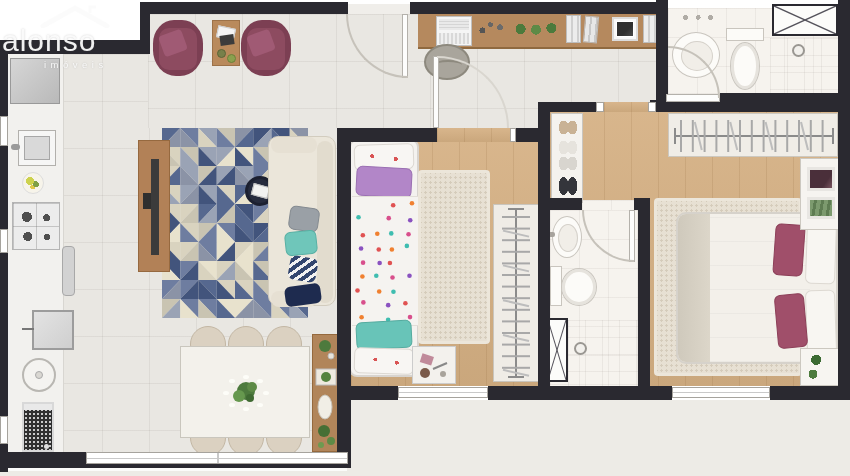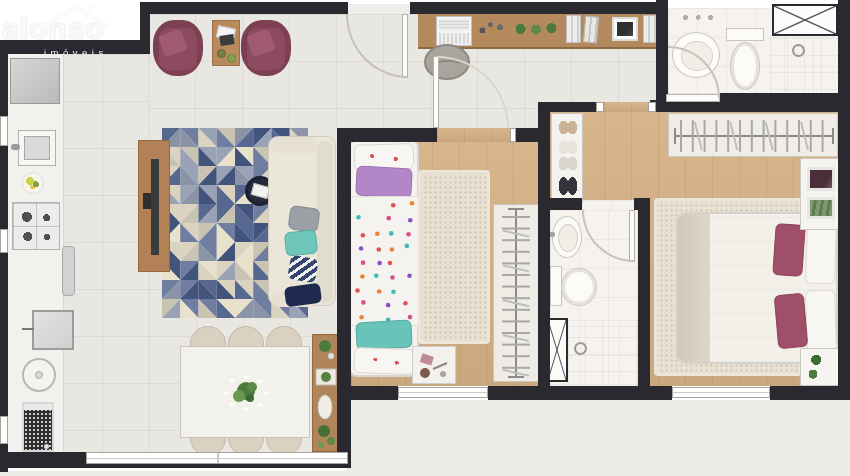--- a/index.html
+++ b/index.html
@@ -27,21 +27,21 @@
   .arc.bl{border-left-width:2px;border-bottom-width:2px;border-bottom-left-radius:100% 100%}
   .arc.tr{border-top-width:2px;border-right-width:2px;border-top-right-radius:100% 100%}
   .shaft{position:absolute;background:#fcfcfa;border:2px solid #2a2930;box-sizing:border-box}
   .fx{position:absolute;background:#fcfbf8;border:1px solid #c9c5be;box-sizing:border-box}
   .pillow{position:absolute;box-sizing:border-box;border-radius:6px}
   .chair{position:absolute;box-sizing:border-box;background:#dbd1c1;border:1px solid #c3b7a4}
   .chair.up{border-radius:18px 18px 7px 7px}
   .chair.dn{border-radius:7px 7px 18px 18px}
   #wm{position:absolute;left:2px;top:2px;width:120px;color:rgba(251,251,251,.95);
       text-shadow:0 0 2px rgba(90,90,90,.28);z-index:60}
-  #wm .brand{font-size:30px;font-weight:bold;letter-spacing:1px;line-height:1;margin-top:12px}
+  #wm .brand{font-size:30px;font-weight:normal;letter-spacing:1px;line-height:1;margin-top:24px}
   #wm .tag{font-size:9.5px;letter-spacing:4.5px;margin-top:3px;margin-left:42px}
 </style>
 </head>
 <body>
 
 <div id="stage">
 
   <div class="a" style="left:345px;top:400px;width:505px;height:76px;background:#edebe6"></div>
   <div class="a" style="left:0;top:466px;width:347px;height:5px;background:#fbfbf9"></div>
   <div class="a" style="left:0;top:471px;width:347px;height:5px;background:#edebe6"></div>

